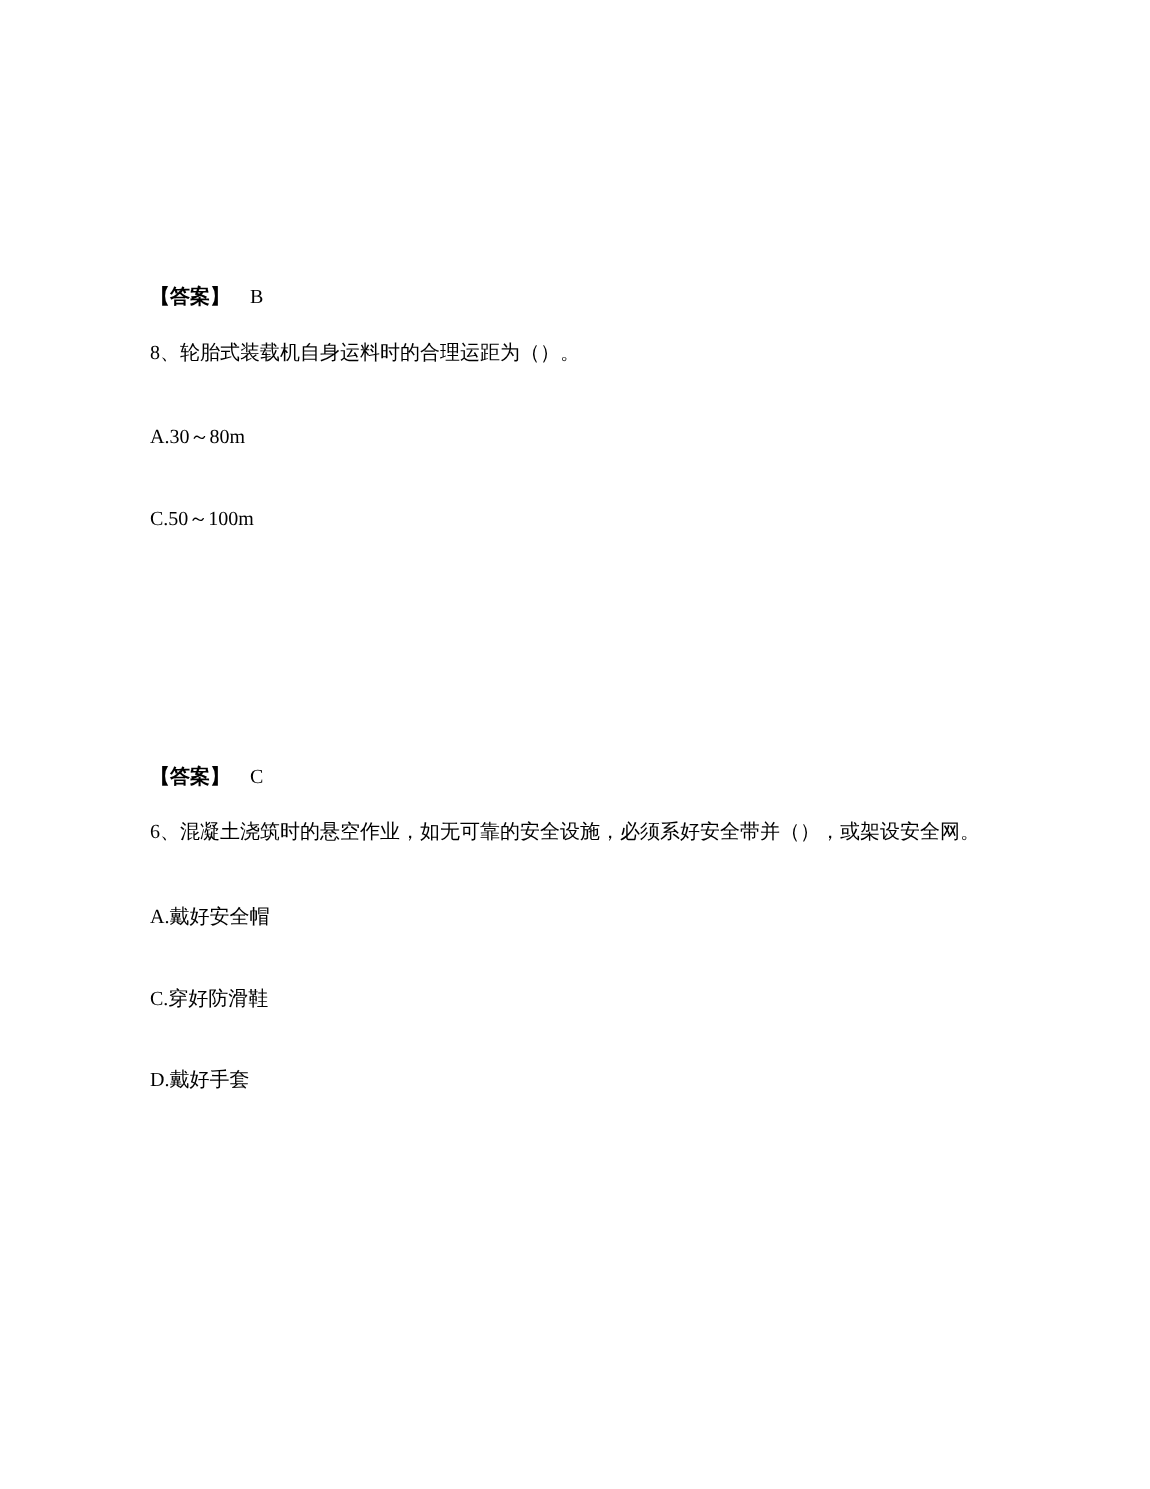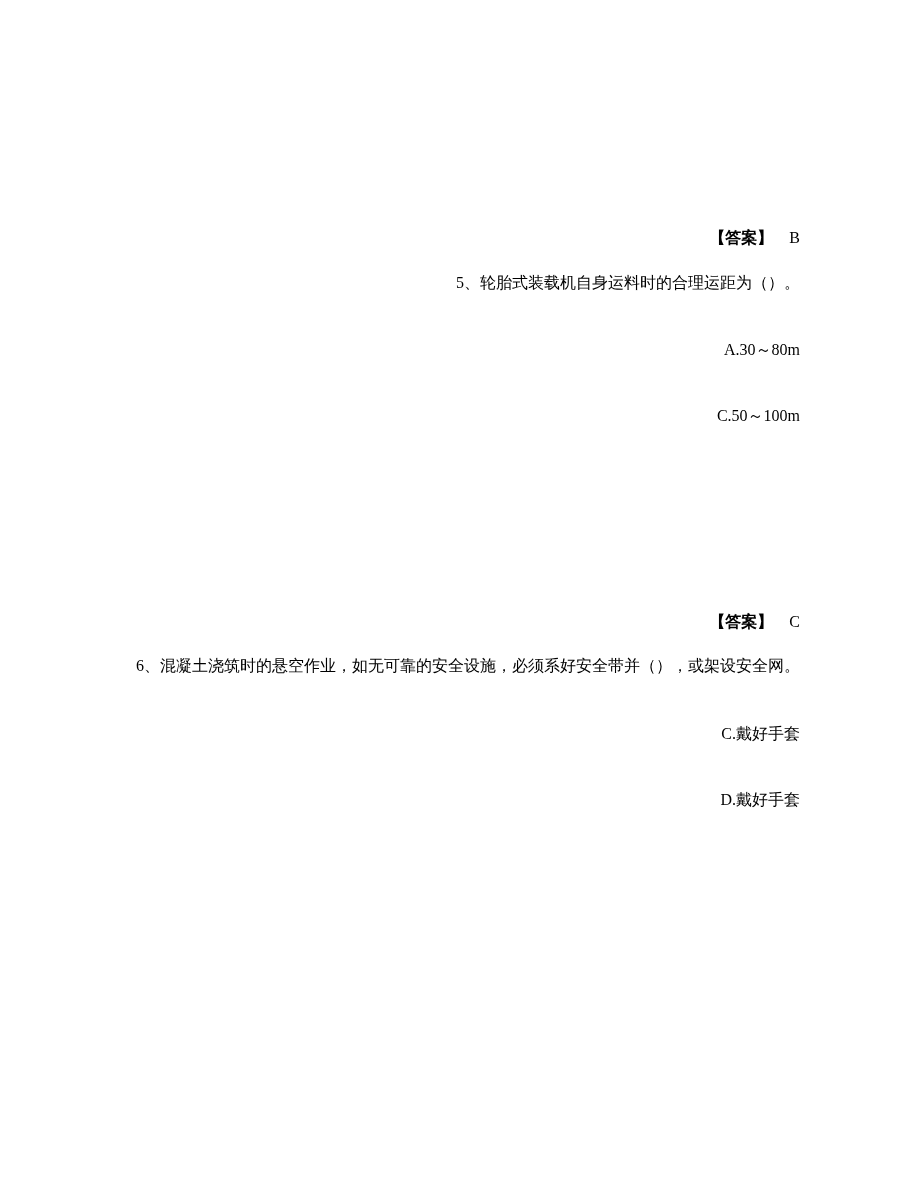--- a/index.html
+++ b/index.html
@@ -1,19 +1,18 @@
 <!DOCTYPE html>
 <html><head>
   <meta charset="utf-8">
   <style>
     * {
       margin: 0;
       padding: 0;
       box-sizing: border-box;
-      text-align: right;
     }
     body {
       width: 920px;
       height: 1191px;
       background: #ffffff;
       font-family: "SimSun", "宋体", serif;
       font-size: 16px;
       color: #000000;
       line-height: 1.6;
       padding: 0;
@@ -46,30 +45,31 @@
 </head>
 <body>
 
 <div class="content">
 
   <div class="answer-line">
     <span class="answer-label">【答案】</span>
     <span class="answer-value">B</span>
   </div>
 
-  <div class="question-text">5、轮胎式装载机自身运料时的合理运距为（）。</div>
+  <div class="question-text">8、轮胎式装载机自身运料时的合理运距为（）。</div>
 
   <div class="option">A.30～80m</div>
   <div class="option">C.50～100m</div>
 
   <div class="spacer-large"></div>
 
   <div class="answer-line">
     <span class="answer-label">【答案】</span>
     <span class="answer-value">C</span>
   </div>
 
   <div class="question-text">6、混凝土浇筑时的悬空作业，如无可靠的安全设施，必须系好安全带并（），或架设安全网。</div>
 
-  <div class="option">C.戴好手套</div>
+  <div class="option">A.戴好安全帽</div>
+  <div class="option">C.穿好防滑鞋</div>
   <div class="option">D.戴好手套</div>
 
 </div>
 
 </body></html>

